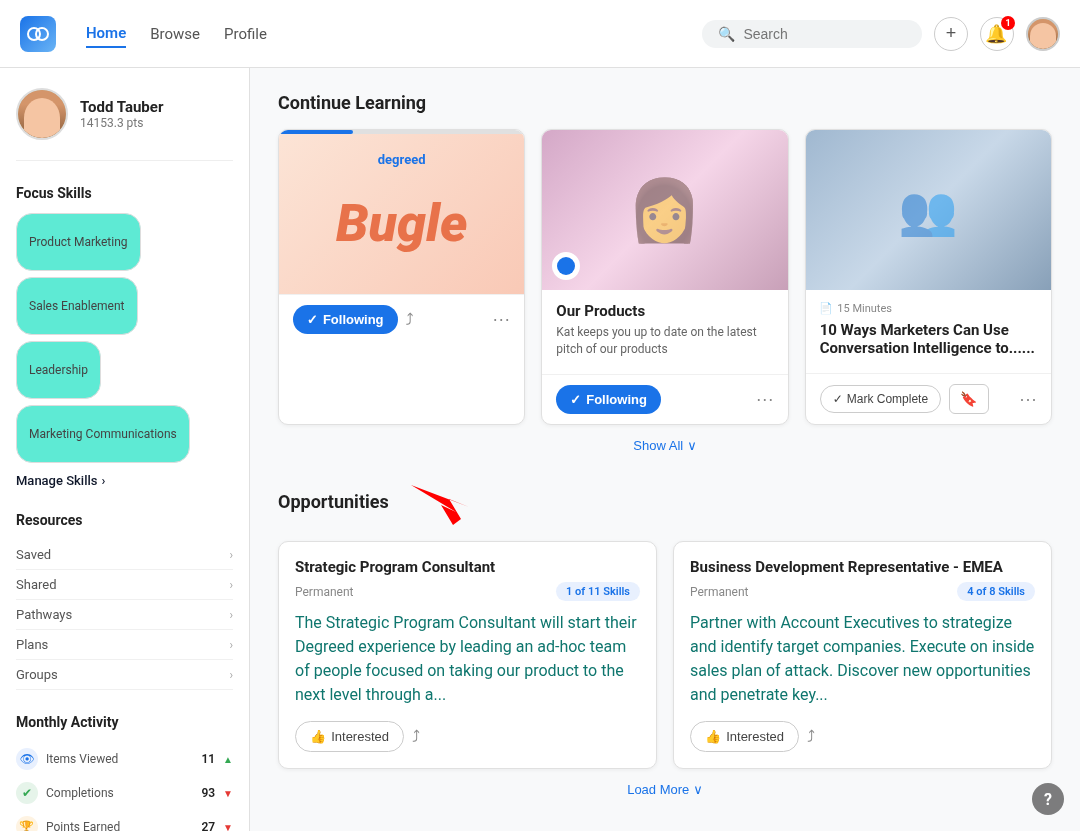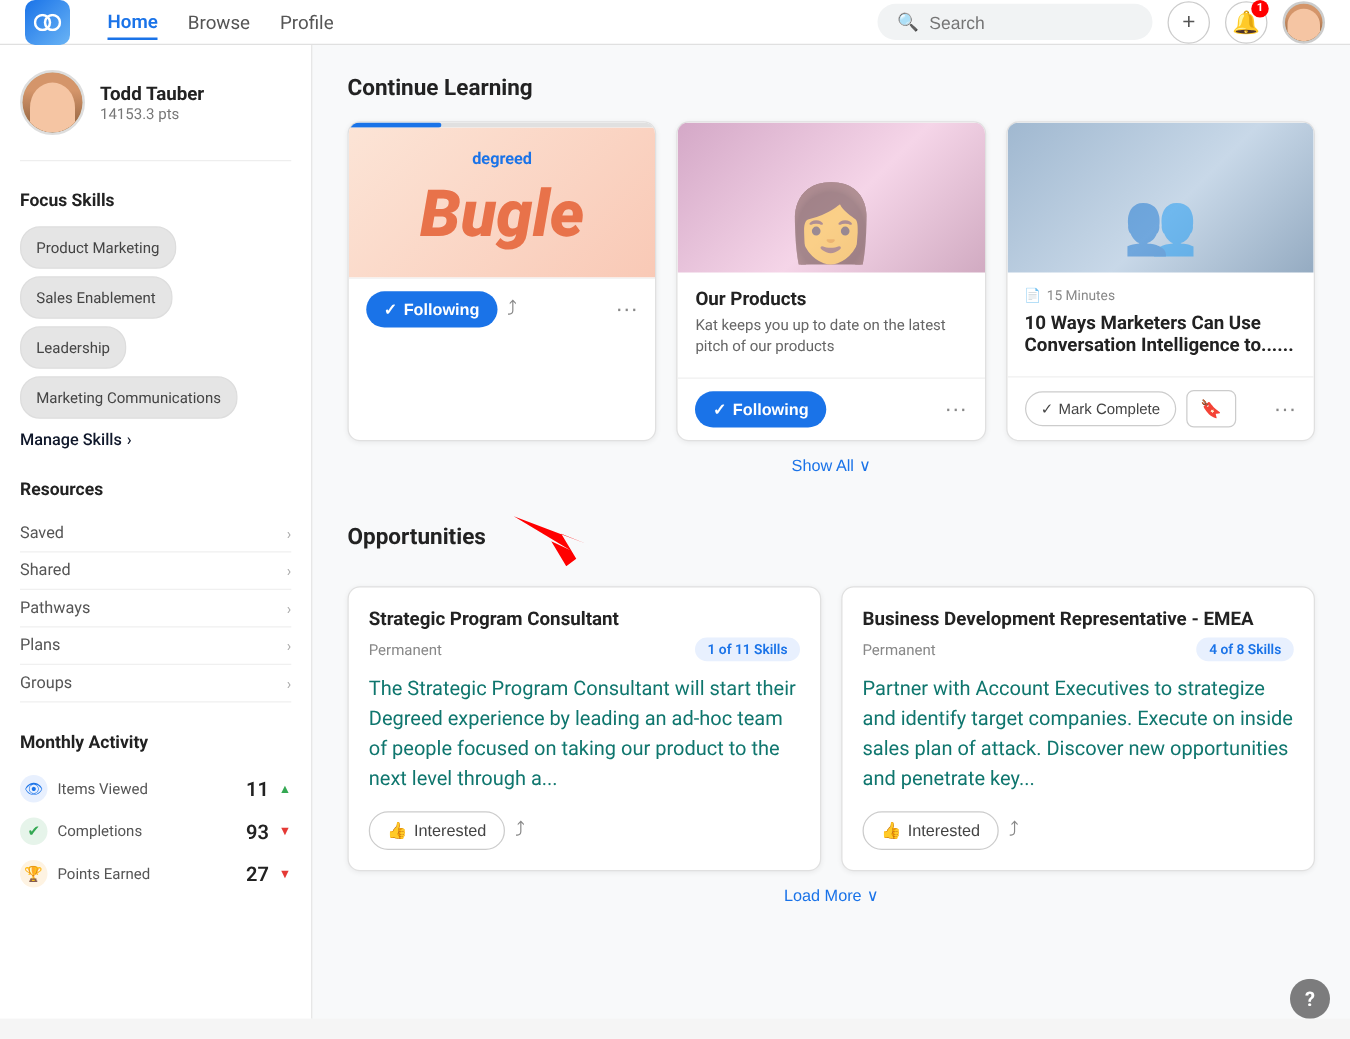--- a/index.html
+++ b/index.html
@@ -1,19 +1,19 @@
 <!DOCTYPE html>
 <html><head>
   <meta charset="utf-8">
   <style>
     * { box-sizing: border-box; margin: 0; padding: 0; }
     body { font-family: -apple-system, BlinkMacSystemFont, 'Segoe UI', Roboto, sans-serif; background: #f5f5f5; color: #333; font-size: 14px; }
 
     
-    .header { background: #fff; border-bottom: 1px solid #e0e0e0; display: flex; align-items: center; padding: 0 20px; height: 36px; position: sticky; top: 0; z-index: 100; }
+    .header { background: #fff; border-bottom: 1px solid #e0e0e0; display: flex; align-items: center; padding: 0 20px; height: 68px; position: sticky; top: 0; z-index: 100; }
     .header-logo { display: flex; align-items: center; margin-right: 30px; }
     .logo-icon { width: 36px; height: 36px; background: linear-gradient(135deg, #1a73e8, #6ab4f5); border-radius: 8px; display: flex; align-items: center; justify-content: center; color: white; font-size: 18px; }
     .header-nav { display: flex; align-items: center; gap: 24px; flex: 1; }
     .nav-item { color: #555; cursor: pointer; font-size: 15px; padding: 4px 0; }
     .nav-item.active { color: #1a73e8; border-bottom: 2px solid #1a73e8; font-weight: 600; }
     .header-right { display: flex; align-items: center; gap: 12px; }
     .search-bar { display: flex; align-items: center; background: #f1f3f4; border-radius: 24px; padding: 6px 16px; gap: 8px; width: 220px; }
     .search-bar input { background: transparent; border: none; outline: none; font-size: 14px; color: #333; width: 100%; }
     .search-icon-svg { color: #666; font-size: 14px; }
     .header-btn { width: 34px; height: 34px; border-radius: 50%; border: 1.5px solid #ccc; background: #fff; display: flex; align-items: center; justify-content: center; cursor: pointer; font-size: 18px; color: #555; }
@@ -26,48 +26,48 @@
 
     
     .sidebar { width: 250px; background: #fff; border-right: 1px solid #e0e0e0; padding: 20px 16px; flex-shrink: 0; overflow-y: auto; }
     .user-section { display: flex; align-items: center; gap: 12px; margin-bottom: 24px; padding-bottom: 20px; border-bottom: 1px solid #eee; }
     .user-avatar { width: 52px; height: 52px; border-radius: 50%; background: #c4a882; border: 2px solid #ddd; display: flex; align-items: center; justify-content: center; overflow: hidden; flex-shrink: 0; }
     .user-name { font-weight: 700; font-size: 15px; color: #222; }
     .user-pts { font-size: 12px; color: #777; }
 
     .sidebar-section-title { font-weight: 700; font-size: 14px; color: #222; margin-bottom: 12px; }
     .focus-skills { margin-bottom: 24px; }
-    .skill-tag { display: inline-block; background: #e5e5e5; border: 1px solid #ddd; border-radius: 16px; padding: 9px 12px; font-size: 12px; color: #444; margin: 0 4px 6px 0; cursor: pointer; }
+    .skill-tag { display: inline-block; background: #5eead4; border: 1px solid #ddd; border-radius: 16px; padding: 21px 12px; font-size: 12px; color: #444; margin: 0 4px 6px 0; cursor: pointer; }
     .manage-skills { color: #0f172a; font-size: 13px; cursor: pointer; display: flex; align-items: center; gap: 4px; margin-top: 4px; font-weight: 500; }
 
     .resources { margin-bottom: 24px; }
     .resource-item { display: flex; align-items: center; justify-content: space-between; padding: 7px 0; border-bottom: 1px solid #f0f0f0; cursor: pointer; }
     .resource-label { color: #555; font-size: 13px; }
     .resource-badge { background: #ff6b6b; color: white; border-radius: 10px; padding: 1px 7px; font-size: 11px; font-weight: 600; }
     .resource-chevron { color: #aaa; font-size: 12px; }
 
     .monthly-activity { margin-bottom: 16px; }
     .activity-item { display: flex; align-items: center; gap: 8px; padding: 6px 0; }
     .activity-icon { width: 22px; height: 22px; border-radius: 50%; display: flex; align-items: center; justify-content: center; font-size: 12px; flex-shrink: 0; }
     .activity-eye { background: #e8f0fe; color: #1a73e8; }
     .activity-check { background: #e6f4ea; color: #34a853; }
     .activity-trophy { background: #fef3e2; color: #f9ab00; }
     .activity-label { font-size: 12px; color: #555; flex: 1; }
-    .activity-count { font-size: 16px; font-weight: 600; color: #222; }
+    .activity-count { font-size: 12px; font-weight: 600; color: #222; }
     .activity-trend { font-size: 10px; color: #34a853; }
 
     
     .main { flex: 1; padding: 24px 28px; overflow-y: auto; background: #f8f9fa; }
 
     .section-header { font-size: 18px; font-weight: 700; color: #222; margin-bottom: 16px; }
 
     
     .cards-row { display: flex; gap: 16px; margin-bottom: 12px; }
     .card { background: #fff; border-radius: 10px; border: 1px solid #e0e0e0; overflow: hidden; flex: 1; display: flex; flex-direction: column; box-shadow: 0 1px 4px rgba(0,0,0,0.06); }
-    .card-img { height: 120px; overflow: hidden; position: relative; }
+    .card-img { height: 160px; overflow: hidden; position: relative; }
     .card-img-bugle { background: linear-gradient(135deg, #fce4d6, #f9c9b6); display: flex; align-items: center; justify-content: center; height: 100%; }
     .photo-placeholder { width: 100%; height: 100%; background: linear-gradient(135deg, #888 0%, #bbb 100%); display: flex; align-items: center; justify-content: center; }
     .card-brand-badge { position: absolute; bottom: 10px; left: 10px; width: 28px; height: 28px; background: #fff; border-radius: 50%; display: flex; align-items: center; justify-content: center; }
     .brand-dot { width: 18px; height: 18px; background: #1a73e8; border-radius: 50%; }
     .card-body { padding: 12px 14px; flex: 1; }
     .card-title { font-size: 15px; font-weight: 700; color: #222; margin-bottom: 4px; }
     .card-desc { font-size: 12px; color: #666; line-height: 1.4; }
     .card-meta { font-size: 11px; color: #888; margin-bottom: 6px; display: flex; align-items: center; gap: 4px; }
     .card-footer { padding: 10px 14px; border-top: 1px solid #f0f0f0; display: flex; align-items: center; gap: 8px; }
     .btn-following { background: #1a73e8; color: white; border: none; border-radius: 20px; padding: 7px 14px; font-size: 13px; font-weight: 600; cursor: pointer; display: flex; align-items: center; gap: 5px; }

